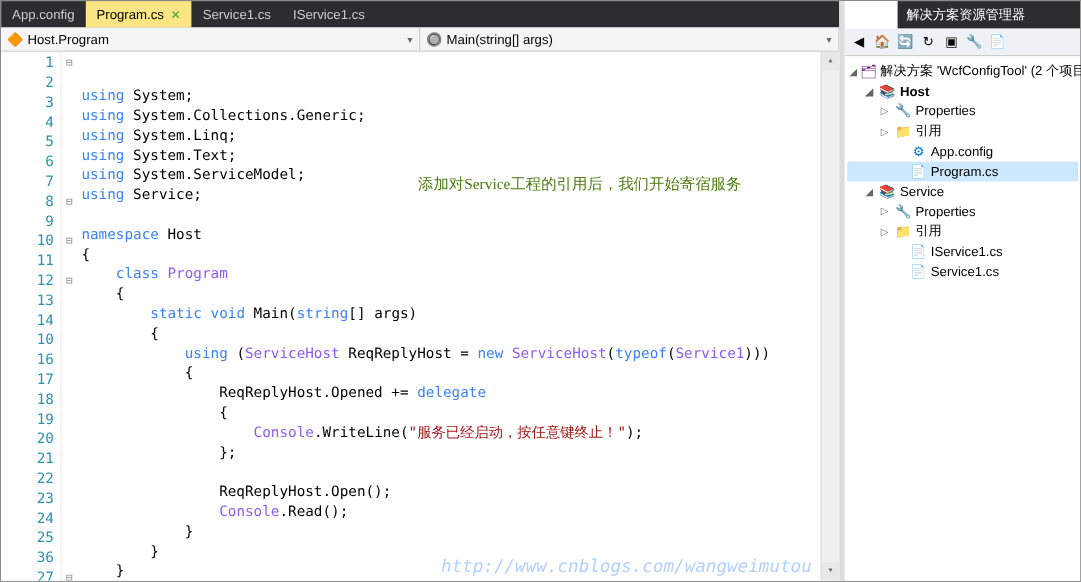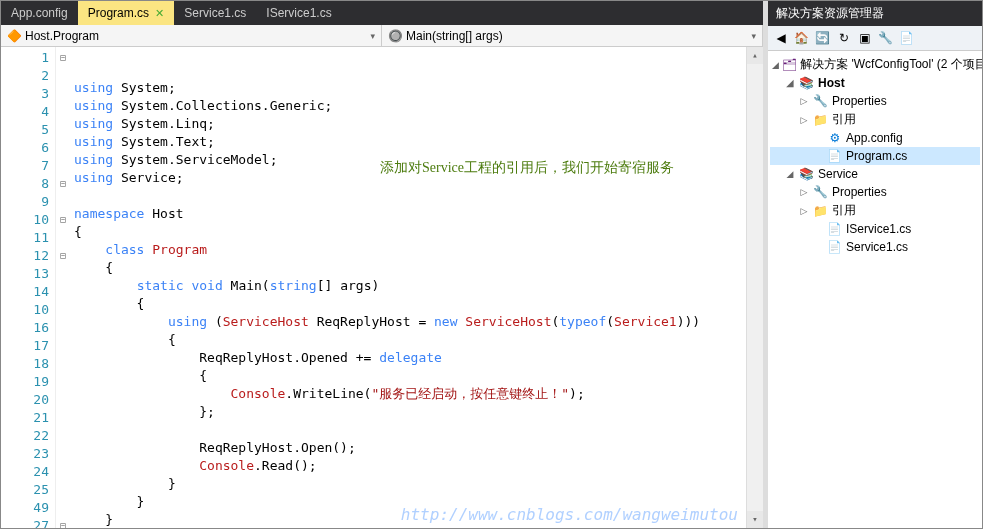--- a/index.html
+++ b/index.html
@@ -19,34 +19,34 @@
     
     .code-area { flex: 1; display: flex; overflow: hidden; font-family: Consolas, monospace; font-size: 13px; position: relative; }
     .gutter { width: 55px; background: #fff; border-right: 1px solid #eee; text-align: right; padding: 2px 0; color: #2b91af; }
     .gutter div { padding: 0 6px; line-height: 18px; }
     .fold-col { width: 14px; padding: 2px 0; color: #888; font-size: 10px; }
     .fold-col div { height: 18px; line-height: 18px; text-align: center; }
     .code { flex: 1; padding: 2px 4px; white-space: pre; position: relative; }
     .code-line { line-height: 18px; height: 18px; }
     
     .kw { color: #3b82f6; }
-    .type { color: #b91c1c; }
+    .type { color: #8b5cf6; }
     .str { color: #a31515; }
     
     .annotation { position: absolute; color: #4d7c0f; font-family: "Microsoft YaHei"; font-size: 14px; }
     .watermark { position: absolute; bottom: 4px; right: 8px; color: #b0d0ff; font-size: 16px; font-style: italic; pointer-events: none; margin-left: 16px; }
     
     .scrollbar-v { width: 17px; background: #f0f0f0; border-left: 1px solid #ddd; position: relative; }
     .scroll-up, .scroll-down { height: 17px; text-align: center; line-height: 17px; font-size: 9px; color: #666; background: #e8e8e8; }
     .scroll-down { position: absolute; bottom: 0; width: 100%; }
     
     .sep { width: 5px; background: #ddd; cursor: ew-resize; }
     
     .solution-panel { width: 214px; background: #fff; display: flex; flex-direction: column; }
-    .panel-title { background: #2d2d30; color: #fff; padding: 4px 8px; font-size: 12px; }
+    .panel-title { background: #2d2d30; color: #fff; padding: 4px 8px; font-size: 12px; margin-left: 48px; }
     .panel-toolbar { background: #eef2f6; padding: 3px 4px; border-bottom: 1px solid #ccc; display: flex; gap: 3px; }
     .tb-btn { width: 18px; height: 18px; display: flex; align-items: center; justify-content: center; font-size: 12px; cursor: pointer; }
     
     .tree { flex: 1; padding: 4px 2px; overflow: auto; }
     .tree-node { display: flex; align-items: center; padding: 1px 2px; gap: 3px; cursor: pointer; white-space: nowrap; }
     .tree-node.selected { background: #cce8ff; }
     .tree-node.bold { font-weight: bold; }
     .tree-toggle { width: 12px; font-size: 9px; color: #666; text-align: center; }
     .tree-icon { width: 16px; height: 16px; display: inline-flex; align-items: center; justify-content: center; font-size: 12px; }
     .tree-label { font-size: 12px; color: #000; }
@@ -114,21 +114,21 @@
         <div>16</div>
         <div>17</div>
         <div>18</div>
         <div>19</div>
         <div>20</div>
         <div>21</div>
         <div>22</div>
         <div>23</div>
         <div>24</div>
         <div>25</div>
-        <div>49</div>
+        <div>36</div>
         <div>27</div>
       </div>
     <div class="fold-col" id="fold-col">
         <div>⊟</div>
         <div></div>
         <div></div>
         <div></div>
         <div></div>
         <div></div>
         <div></div>

